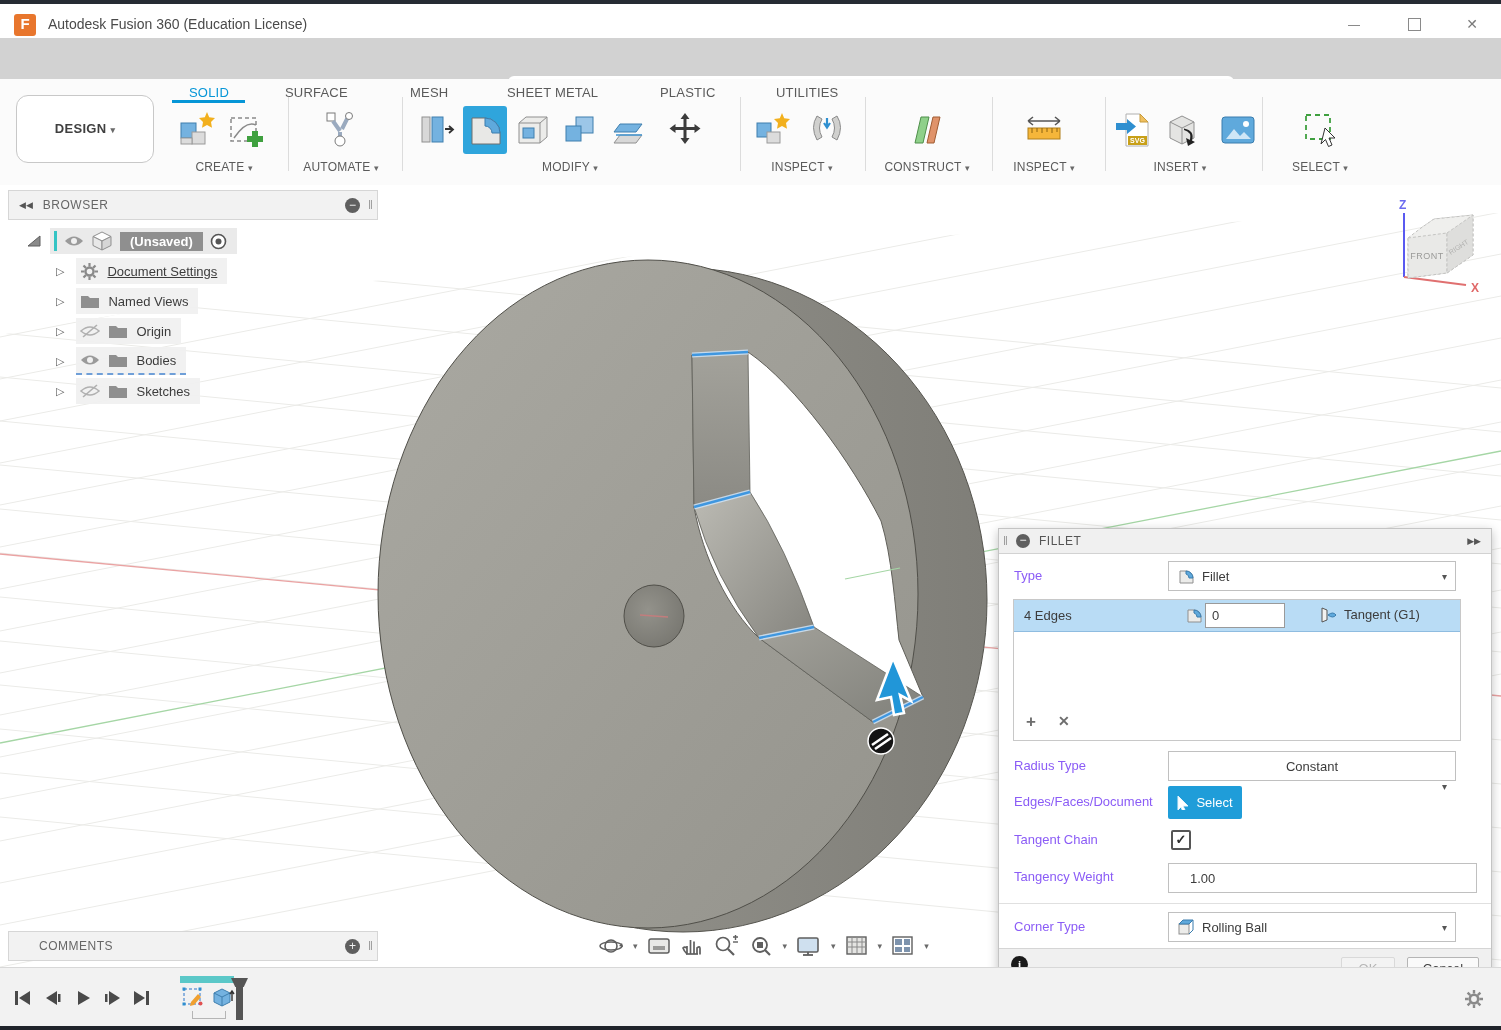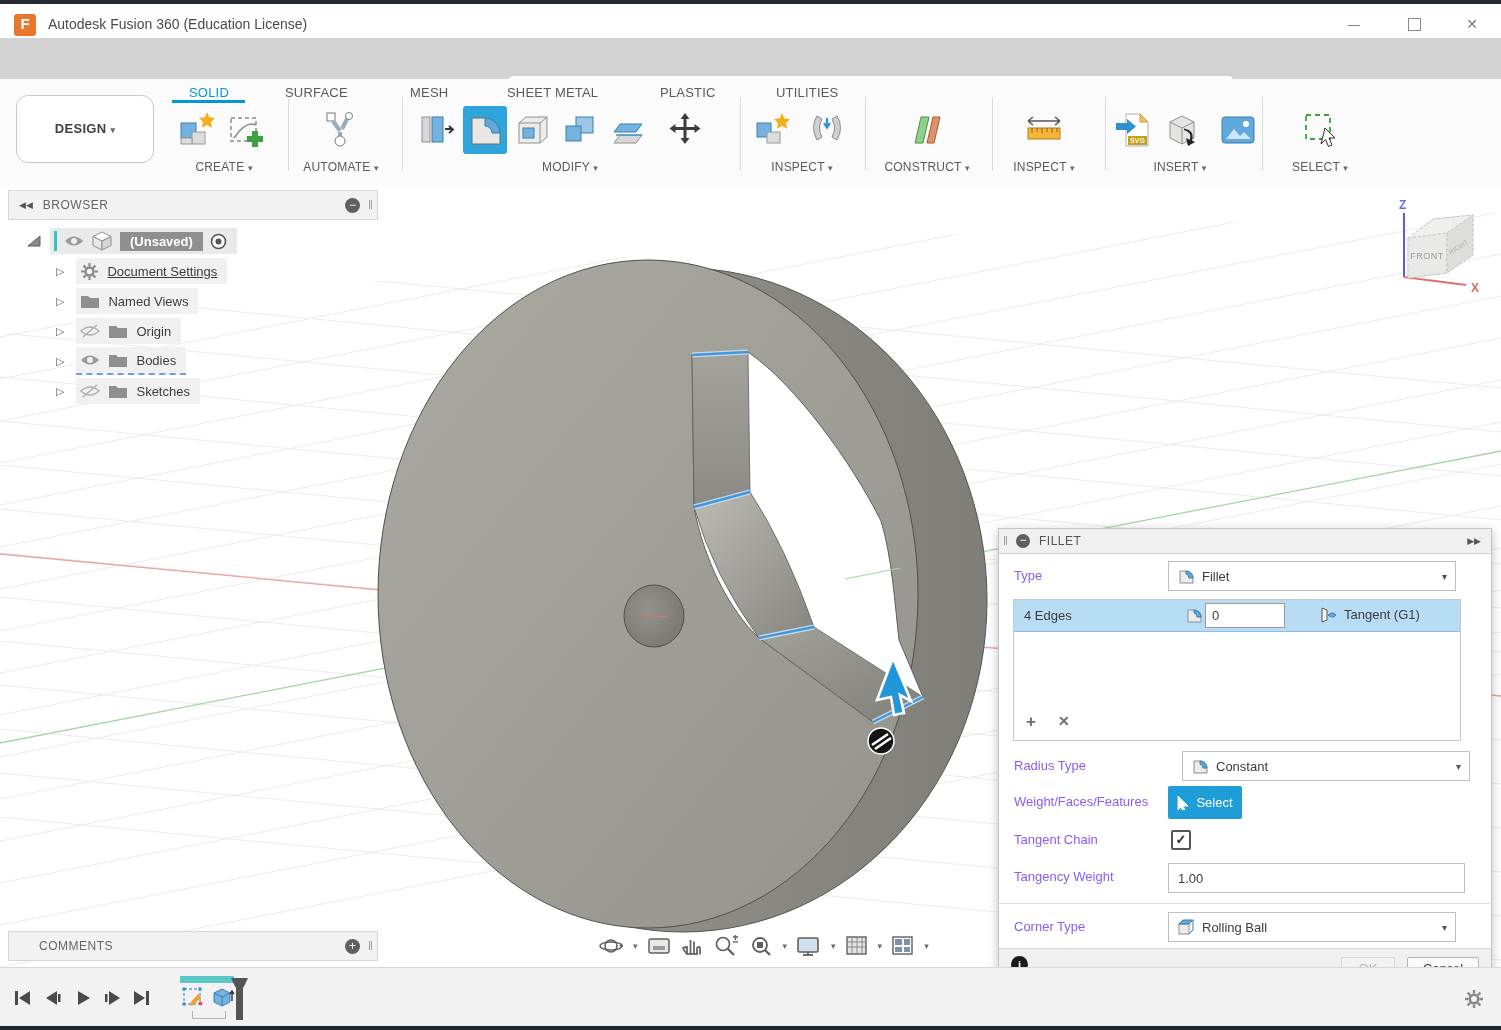--- a/index.html
+++ b/index.html
@@ -51,21 +51,21 @@
   #fillet-header{left:0;top:0;width:492px;height:24px;background:#f0f0f0;border-bottom:1px solid #d2d2d2;display:flex;align-items:center;}
   #fillet-title{font-size:12px;color:#555;letter-spacing:.5px;}
   .dlabel{font-size:13px;color:#8b5cf6;}
   .dropdown{border:1px solid #c0c0c0;background:#fff;height:28px;display:flex;align-items:center;padding:0 8px;gap:7px;}
   .dropdown .dd-caret{margin-left:auto;color:#555;font-size:10px;}
   #sel-list{left:14px;top:70px;width:446px;height:140px;border:1px solid #c8c8c8;background:#fff;}
   #sel-row{left:0;top:0;width:446px;height:31px;background:#b9dcf5;border-bottom:1px solid #8fbce0;display:flex;align-items:center;}
   #radius-input{left:191px;top:3px;width:72px;height:23px;border:1px solid #9a9a9a;background:#fff;font-size:13px;padding-left:6px;display:flex;align-items:center;}
   .list-action{font-size:17px;color:#6e6e6e;font-weight:bold;}
   #select-btn{left:169px;top:257px;width:74px;height:33px;background:#1f9dd9;border-radius:2px;color:#fff;display:flex;align-items:center;justify-content:center;gap:6px;font-size:13px;}
-  #tw-input{left:169px;top:334px;width:286px;height:28px;border:1px solid #c0c0c0;display:flex;align-items:center;padding-left:9px;font-size:13px;}
+  #tw-input{left:169px;top:334px;width:286px;height:28px;border:1px solid #c0c0c0;display:flex;align-items:center;padding-left:21px;font-size:13px;}
   #checkbox{left:172px;top:301px;width:16px;height:16px;border:2px solid #555;border-radius:2px;text-align:center;line-height:15px;font-size:13px;color:#2e2e2e;font-weight:bold;background:#fff;}
   #dlg-divider{left:0px;top:374px;width:492px;height:1px;background:#e0e0e0;}
   #dlg-footer{left:0;top:419px;width:492px;height:43px;background:#f0f0f0;border-top:1px solid #d5d5d5;}
   .dlg-btn{top:428px;height:21px;border:1px solid #b5b5b5;background:#fafafa;font-size:13px;text-align:center;line-height:21px;border-radius:2px;}
   #ok-btn{left:342px;width:52px;color:#b5b5b5;border-color:#d9d9d9;background:#f3f3f3;}
   #cancel-btn{left:408px;width:70px;color:#3f3f3f;}
   #info-icon{left:12px;top:427px;width:17px;height:17px;border-radius:50%;background:#1a1a1a;color:#fff;font-size:11px;font-weight:bold;text-align:center;line-height:17px;font-family:"Liberation Serif",serif;}
   
   #status-sel{left:1424px;top:751px;font-size:13px;font-weight:bold;color:#333;}
   #navbar{left:598px;top:748px;height:26px;display:flex;align-items:center;gap:9px;}
@@ -595,30 +595,30 @@
               <path d="M3 16V2l5 2v10z" fill="#f2f2f0" stroke="#555"></path>
               <path d="M9 9q5-4 8 0-3 4-8 0z" fill="#5fa9dc" stroke="#3a7dae"></path>
             </svg>
           <span class="abs" style="left:330px;top:7px;">Tangent (G1)</span>
         </div>
         <span class="list-action abs" style="left:12px;top:112px;">+</span>
         <span class="list-action abs" style="left:44px;top:113px;font-size:14px;">✕</span>
       </div>
 
       <span class="dlabel abs" style="left:15px;top:229px;">Radius Type</span>
-      <div class="dropdown abs" style="left:183px;top:222px;width:270px;">
+      <div class="dropdown abs" style="left:169px;top:222px;width:270px;flex-direction:column;">
         <svg width="18" height="18">
             <path d="M3 16V4h6a7 7 0 0 1 7 7v5z" fill="#ececea" stroke="#8f8f8f"></path>
             <path d="M9 4a7 7 0 0 1 7 7h-4a4 4 0 0 0-3-4z" fill="#5fa9dc" stroke="#3a7dae"></path>
           </svg>
         <span>Constant</span>
         <span class="dd-caret">▾</span>
       </div>
 
-      <span class="dlabel abs" style="left:15px;top:265px;">Weight/Faces/Features</span>
+      <span class="dlabel abs" style="left:15px;top:265px;">Edges/Faces/Document</span>
       <div id="select-btn" class="abs">
         <svg width="13" height="15">
             <path d="M1 1l10 10H6l3 6-2.5 1-2.5-6L1 15z" fill="#fff" stroke="#e8f4fb"></path>
           </svg>
         <span>Select</span>
       </div>
 
       <span class="dlabel abs" style="left:15px;top:303px;">Tangent Chain</span>
       <div id="checkbox" class="abs">✓</div>
 

